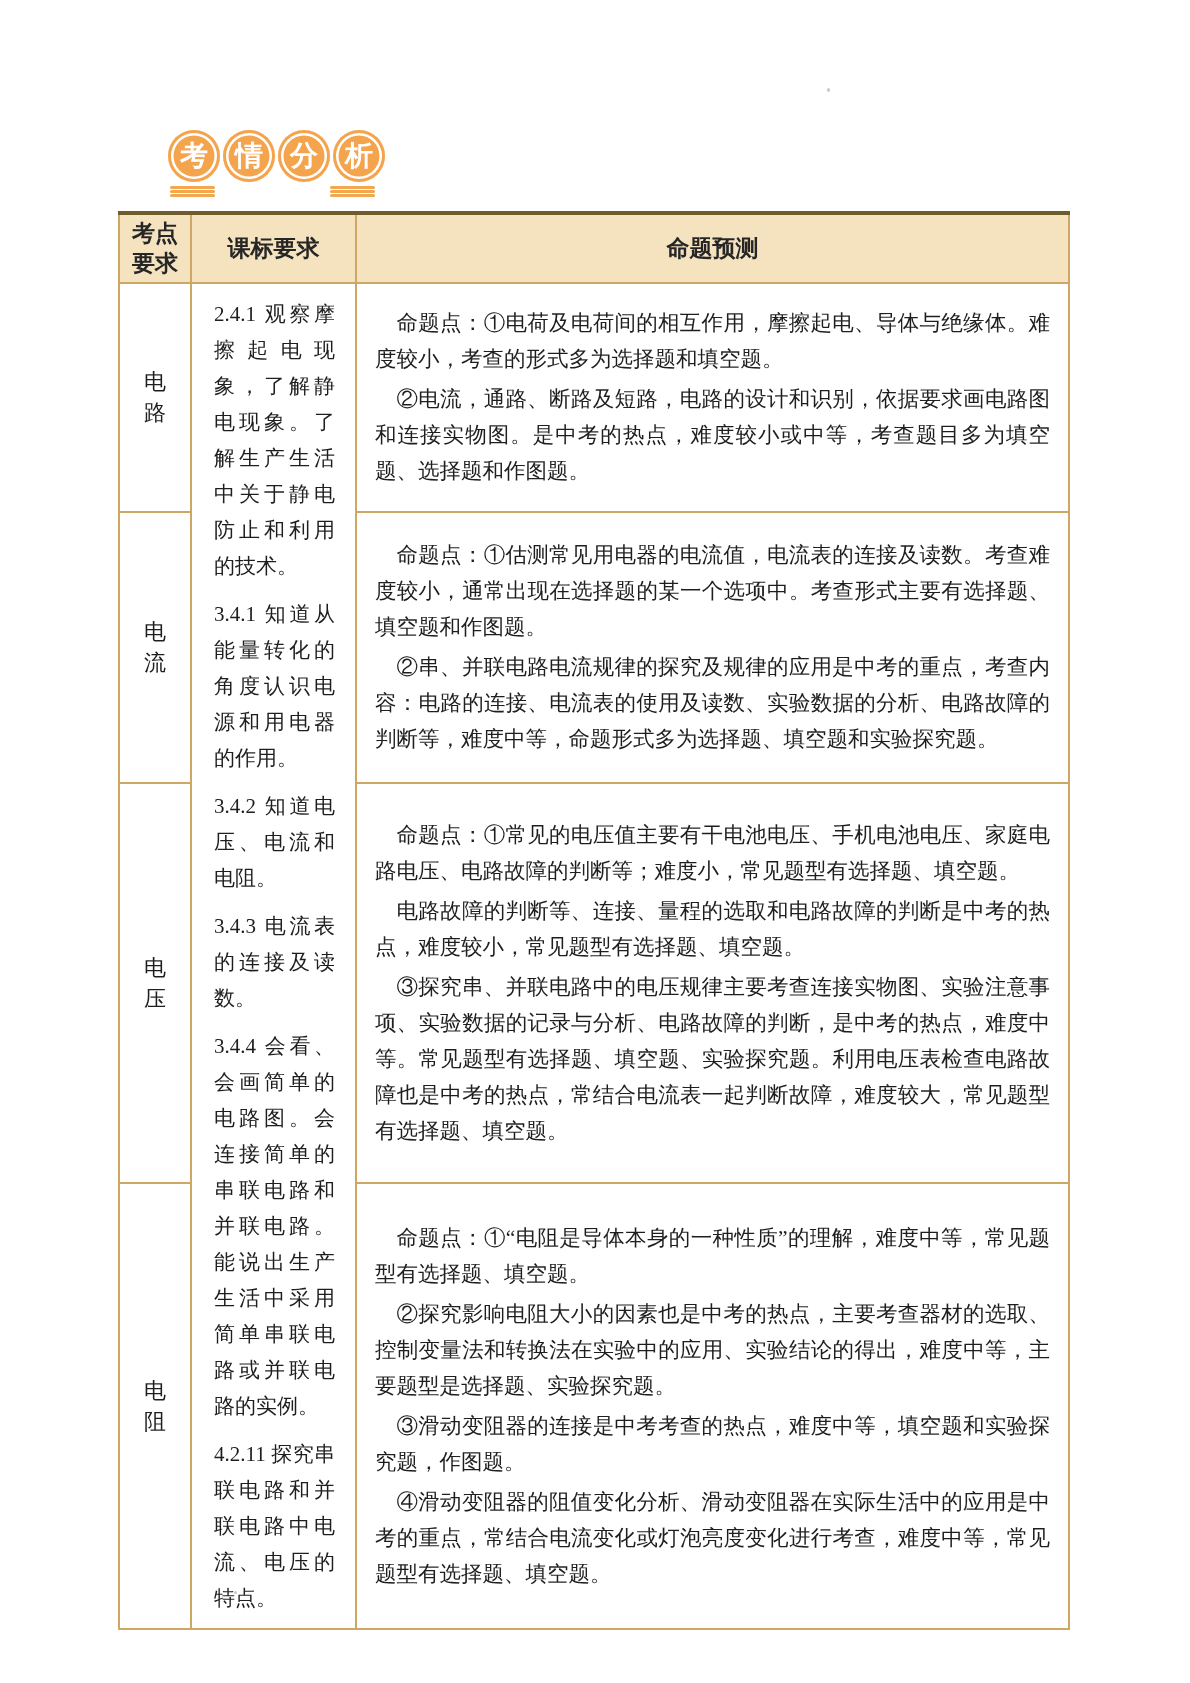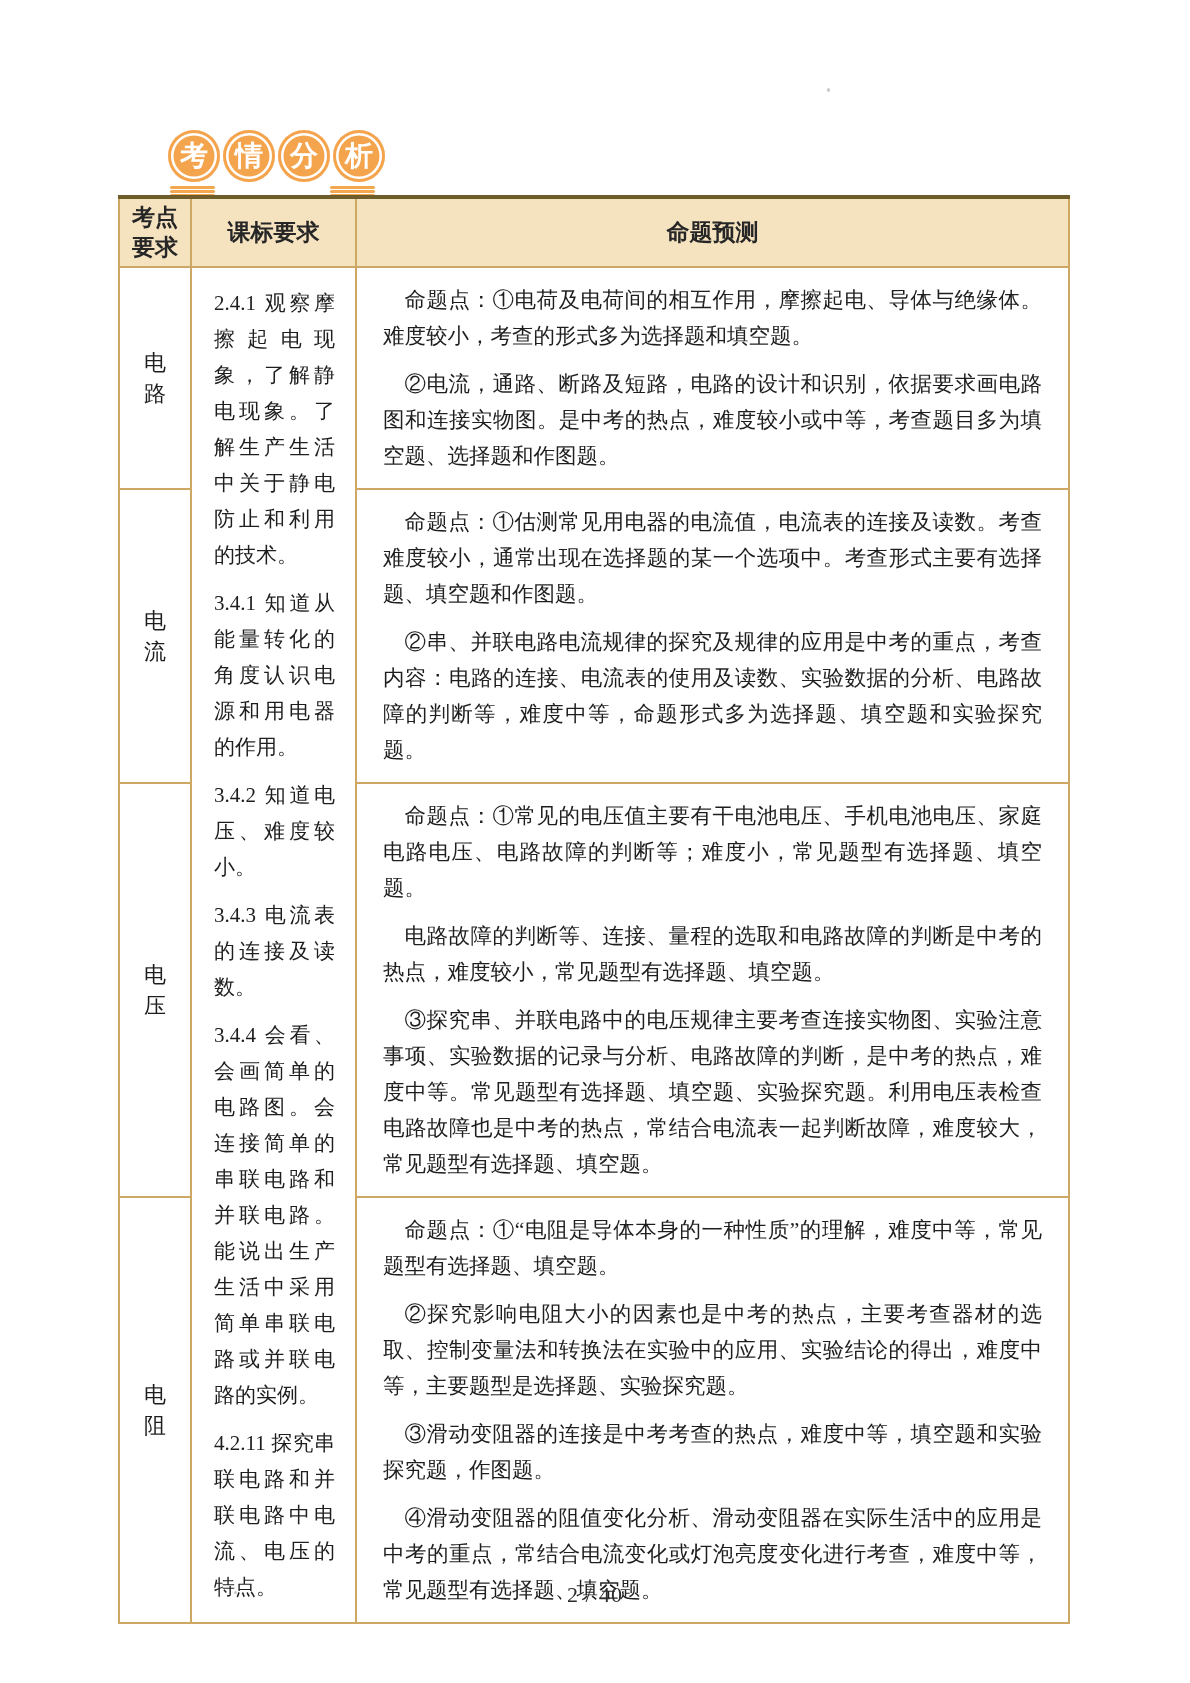--- a/index.html
+++ b/index.html
@@ -25,21 +25,21 @@
     color:#ffffff;font-weight:bold;font-size:28px;line-height:1;
     font-family:"Liberation Sans","DejaVu Sans",sans-serif;
   }
   .deco-lines{position:absolute;top:56px;width:45px;display:flex;flex-direction:column;gap:1.5px;}
   .deco-lines i{display:block;height:2.5px;background:#F3A74F;border-radius:2px;}
   .deco-lines.left{left:2px;}
   .deco-lines.right{left:162px;}
 
   
   table.exam{
-    position:absolute;left:118px;top:195px;
+    position:absolute;left:118px;top:211px;
     width:950px;
     border-collapse:collapse;table-layout:fixed;
     font-size:21.5px;
   }
   table.exam col.c1{width:72px;}
   table.exam col.c2{width:165px;}
   table.exam col.c3{width:713px;}
   table.exam th,table.exam td{
     border:2px solid #CDA763;
     vertical-align:middle;
@@ -58,21 +58,21 @@
   }
   td.curriculum{
     padding:0 8px 0 10px;line-height:36px;font-size:21px;
     text-align:justify;
   }
   td.curriculum p{margin:12px;text-indent:0;}
   td.prediction{
     padding:2px 14px;line-height:36px;font-size:21.5px;
     text-align:justify;
   }
-  td.prediction p{margin:12px;text-indent:1em;}
+  td.prediction p{margin:4px;text-indent:1em;}
 
   
   .footer{
     position:absolute;left:0;top:1582px;width:100%;
     text-align:center;font-size:22px;color:#2b2b2b;
     letter-spacing:1px;
   }
 
   
   .speck{position:absolute;background:#9a9a9a;opacity:.55;border-radius:50%;}
@@ -124,21 +124,21 @@
         <th>课标要求</th>
         <th>命题预测</th>
       </tr>
 
       <tr style="height:196px">
         <td class="topic">电
 路</td>
         <td class="curriculum" rowspan="4">
           <p>2.4.1 观察摩擦起电现象，了解静电现象。了解生产生活中关于静电防止和利用的技术。</p>
           <p>3.4.1 知道从能量转化的角度认识电源和用电器的作用。</p>
-          <p>3.4.2 知道电压、难度较小。</p>
+          <p>3.4.2 知道电压、电流和电阻。</p>
           <p>3.4.3 电流表的连接及读数。</p>
           <p>3.4.4 会看、会画简单的电路图。会连接简单的串联电路和并联电路。能说出生产生活中采用简单串联电路或并联电路的实例。</p>
           <p>4.2.11 探究串联电路和并联电路中电流、电压的特点。</p>
         </td>
         <td class="prediction">
           <p>命题点：①电荷及电荷间的相互作用，摩擦起电、导体与绝缘体。难度较小，考查的形式多为选择题和填空题。</p>
           <p>②电流，通路、断路及短路，电路的设计和识别，依据要求画电路图和连接实物图。是中考的热点，难度较小或中等，考查题目多为填空题、选择题和作图题。</p>
         </td>
       </tr>
 
@@ -167,18 +167,17 @@
         <td class="prediction">
           <p>命题点：①“电阻是导体本身的一种性质”的理解，难度中等，常见题型有选择题、填空题。</p>
           <p>②探究影响电阻大小的因素也是中考的热点，主要考查器材的选取、控制变量法和转换法在实验中的应用、实验结论的得出，难度中等，主要题型是选择题、实验探究题。</p>
           <p>③滑动变阻器的连接是中考考查的热点，难度中等，填空题和实验探究题，作图题。</p>
           <p>④滑动变阻器的阻值变化分析、滑动变阻器在实际生活中的应用是中考的重点，常结合电流变化或灯泡亮度变化进行考查，难度中等，常见题型有选择题、填空题。</p>
         </td>
       </tr>
     </tbody>
   </table>
 
-  <div class="footer">2 / 40</div>
 
   <div class="speck a"></div>
   <div class="speck b"></div>
 
 </div>
 
 </body></html>

